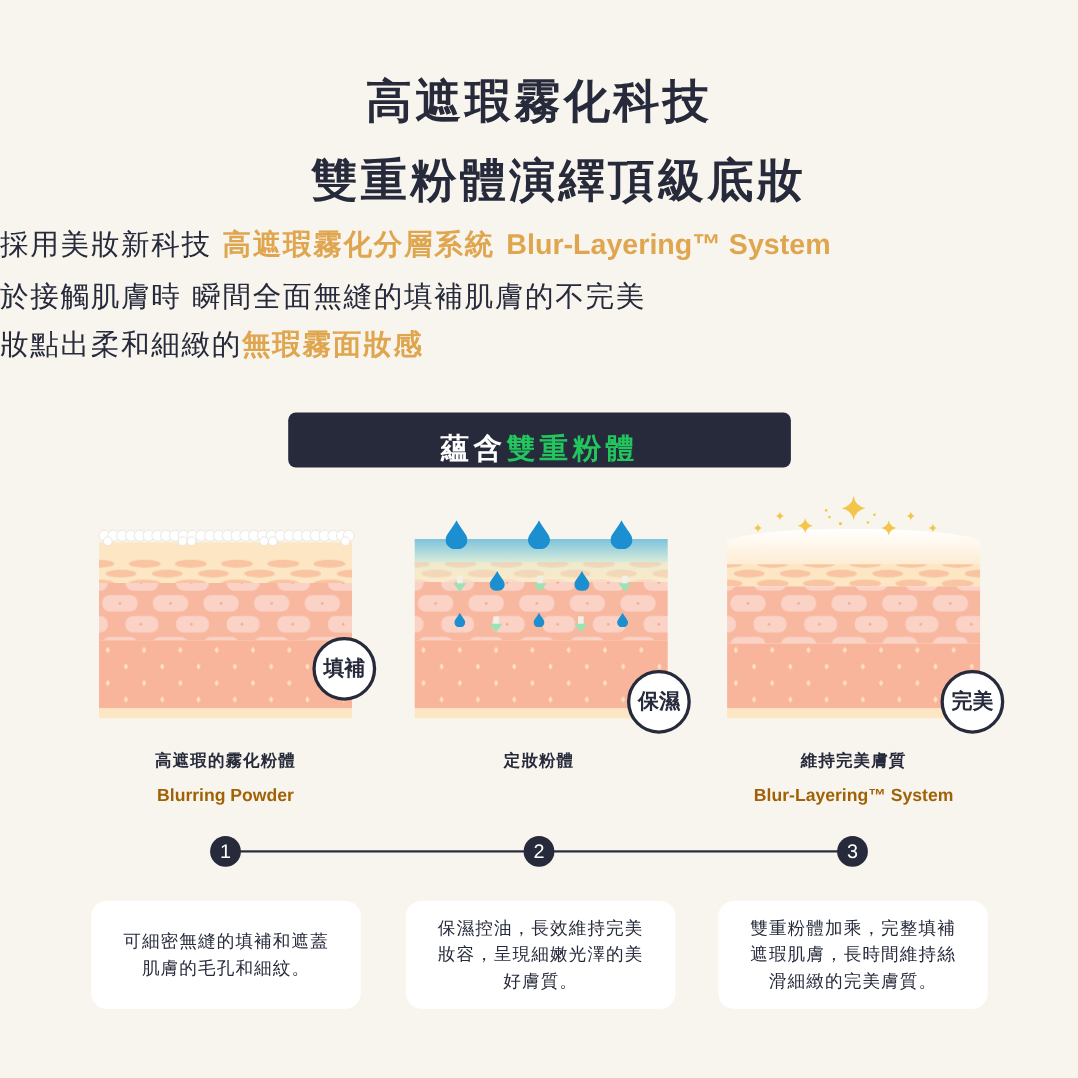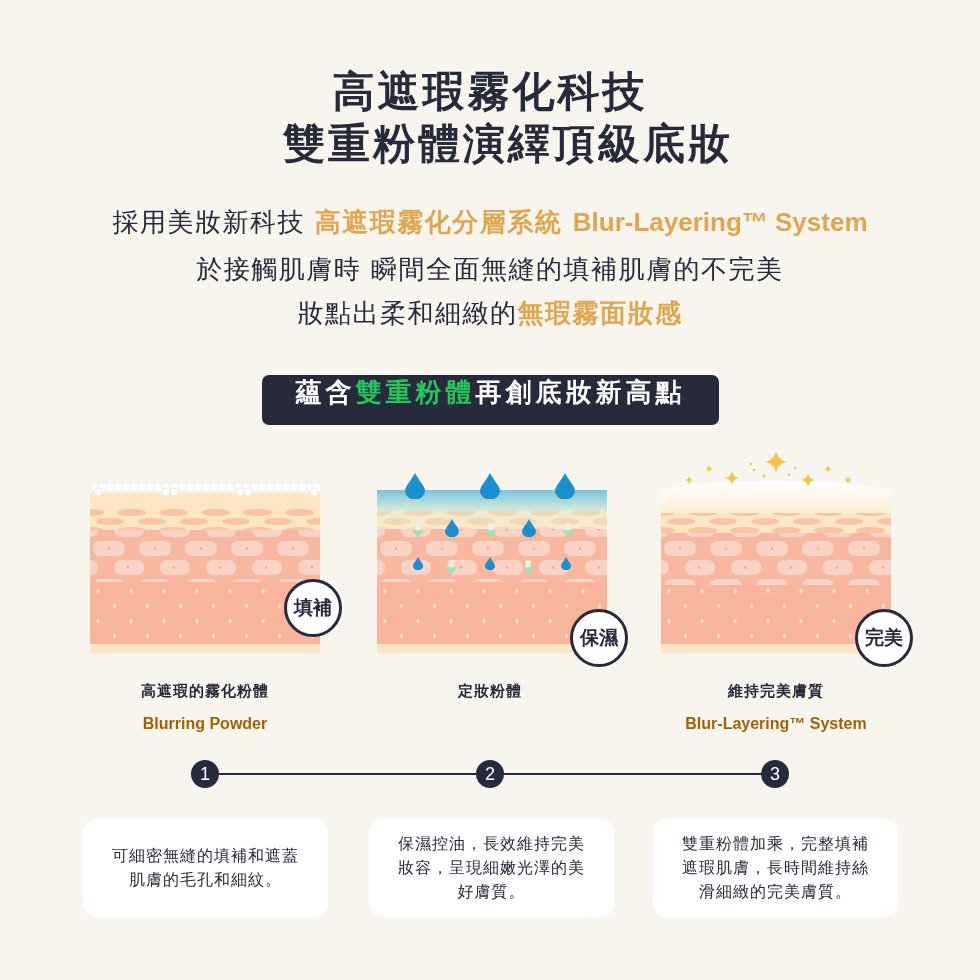--- a/index.html
+++ b/index.html
@@ -8,36 +8,36 @@
     background: #f8f5ee;
     font-family: "DejaVu Sans", "Liberation Sans", sans-serif;
     color: #262a3b;
     position: relative;
   }
   .title {
     position: absolute; left: 0; width: 980px; text-align: center;
     font-weight: bold; font-size: 42px; letter-spacing: 3px; color: #262a3b;
   }
   .t1 { top: 64px; }
-  .t2 { top: 116px; padding-left: 36px; }
+  .t2 { top: 136px; padding-left: 36px; }
   .sub {
-    position: absolute; left: 0; width: 980px; text-align: center;
+    position: absolute; left: 0; width: 980px; 
     font-size: 26px; letter-spacing: 1.5px; color: #262a3b;
   }
   .s1 { top: 205px; }
   .s2 { top: 252px; }
   .s3 { top: 296px; }
   .gold { color: #dfa64f; font-weight: bold; }
   .s1 .en { font-family: "Liberation Sans", sans-serif; font-weight: bold; letter-spacing: 0; }
 
   .banner {
     position: absolute; left: 262px; top: 375px; width: 457px; height: 50px;
     background: #262a3b; border-radius: 7px; color: #fff;
     font-size: 26px; font-weight: bold; letter-spacing: 4px;
-    display: flex; align-items: flex-start; justify-content: center;
+    display: flex; align-items: flex-end; justify-content: center;
   }
   .banner .gold { color: #22c55e; }
 
   .skin { position: absolute; width: 230px; height: 190px; }
   .skin svg { width: 100%; height: 100%; display: block; overflow: visible; }
   .sk1 { left: 90px; top: 463px; }
   .sk2 { left: 377px; top: 463px; }
   .sk3 { left: 661px; top: 463px; }
 
   .badge {
@@ -89,21 +89,20 @@
   <span>採用美妝新科技 </span><span class="gold">高遮瑕霧化分層系統 </span><span class="gold en">Blur-Layering™ System</span>
 </div>
 <div class="sub s2">於接觸肌膚時 瞬間全面無縫的填補肌膚的不完美</div>
 <div class="sub s3">
   <span>妝點出柔和細緻的</span><span class="gold">無瑕霧面妝感</span>
 </div>
 
 <div class="banner">
   <span>蘊含</span>
     <span class="gold">雙重粉體</span>
-    <span> 再創底妝新高點</span>
 </div>
 
 <svg width="0" height="0" style="position:absolute">
   <defs>
     <pattern id="cells" x="0" y="0" width="46" height="38" patternUnits="userSpaceOnUse">
       <rect width="46" height="38" fill="#f8b8a0"></rect>
       <rect x="3" y="2" width="32" height="15" rx="7" fill="#fbd3c6"></rect>
       <circle cx="19" cy="9.5" r="1.2" fill="#f0a890"></circle>
       <rect x="24" y="21" width="30" height="15" rx="7" fill="#fbd3c6"></rect>
       <rect x="-22" y="21" width="30" height="15" rx="7" fill="#fbd3c6"></rect>

